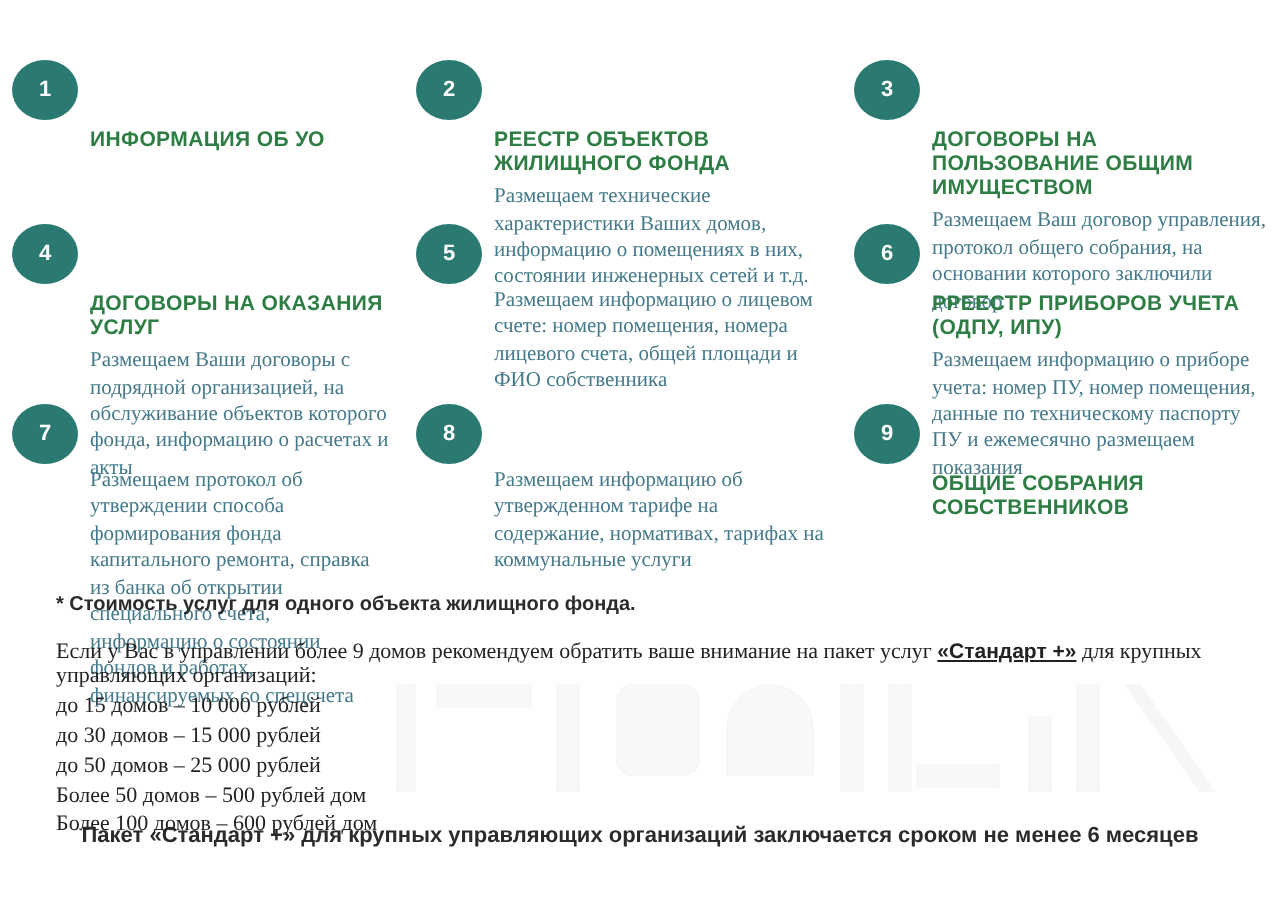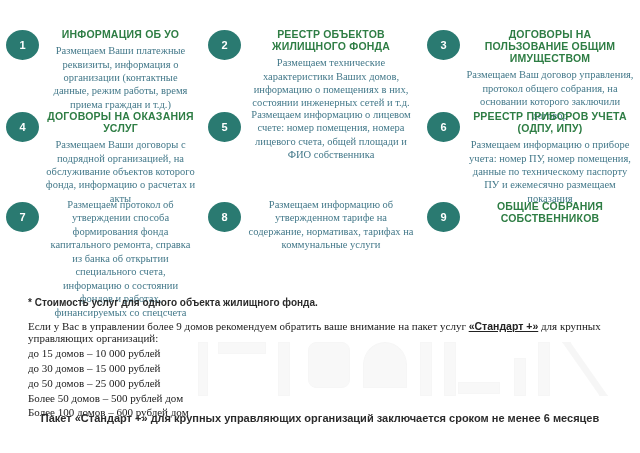--- a/index.html
+++ b/index.html
@@ -30,21 +30,22 @@
     background:#2a7a71;
     border-radius:50%;
     display:flex;align-items:center;justify-content:center;
     color:#ffffff;
     font-weight:bold;
     font-size:11px;
   }
   .item-text{
     flex:1 1 auto;
     padding:0 6px 0 6px;
-    text-align:center;
+    text-align:left;
+    margin-top:36px;
   }
   .item-title{
     color:#2e7d44;
     font-weight:bold;
     font-size:10.5px;
     line-height:1.15;
     letter-spacing:.2px;
     margin:2px 0 4px 0;
     text-transform:uppercase;
   }
@@ -126,21 +127,20 @@
   </div>
 
   <div class="grid">
 
     <div class="item">
       <div class="circle">
           <span>1</span>
         </div>
       <div class="item-text">
         <div class="item-title">ИНФОРМАЦИЯ ОБ УО</div>
-        <div class="item-desc">Размещаем Ваши платежные реквизиты, информация о организации (контактные данные, режим работы, время приема граждан и т.д.)</div>
       </div>
     </div>
 
     <div class="item">
       <div class="circle">
           <span>2</span>
         </div>
       <div class="item-text">
         <div class="item-title">РЕЕСТР ОБЪЕКТОВ ЖИЛИЩНОГО ФОНДА</div>
         <div class="item-desc">Размещаем технические характеристики Ваших домов, информацию о помещениях в них, состоянии инженерных сетей и т.д.</div>

